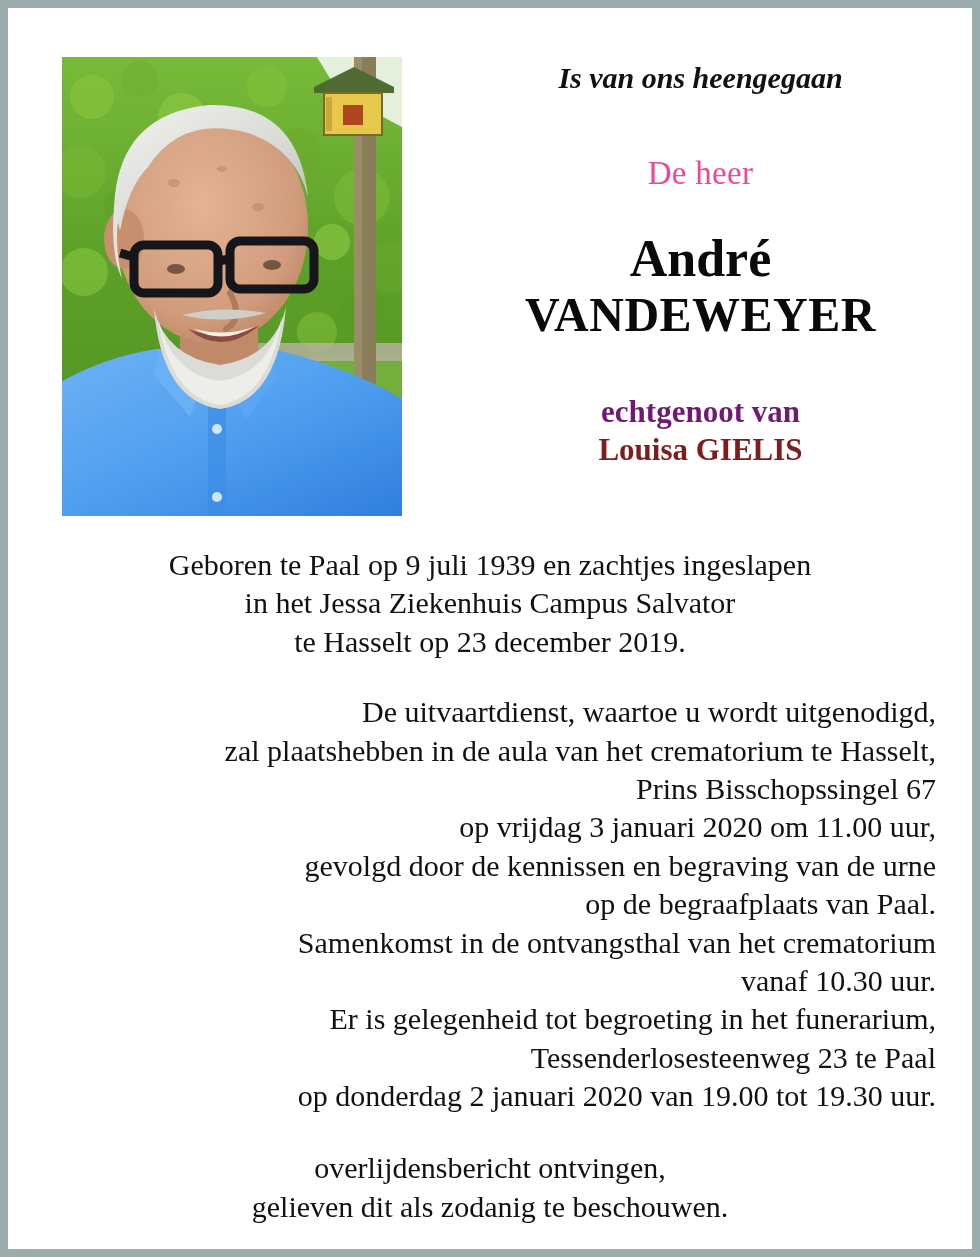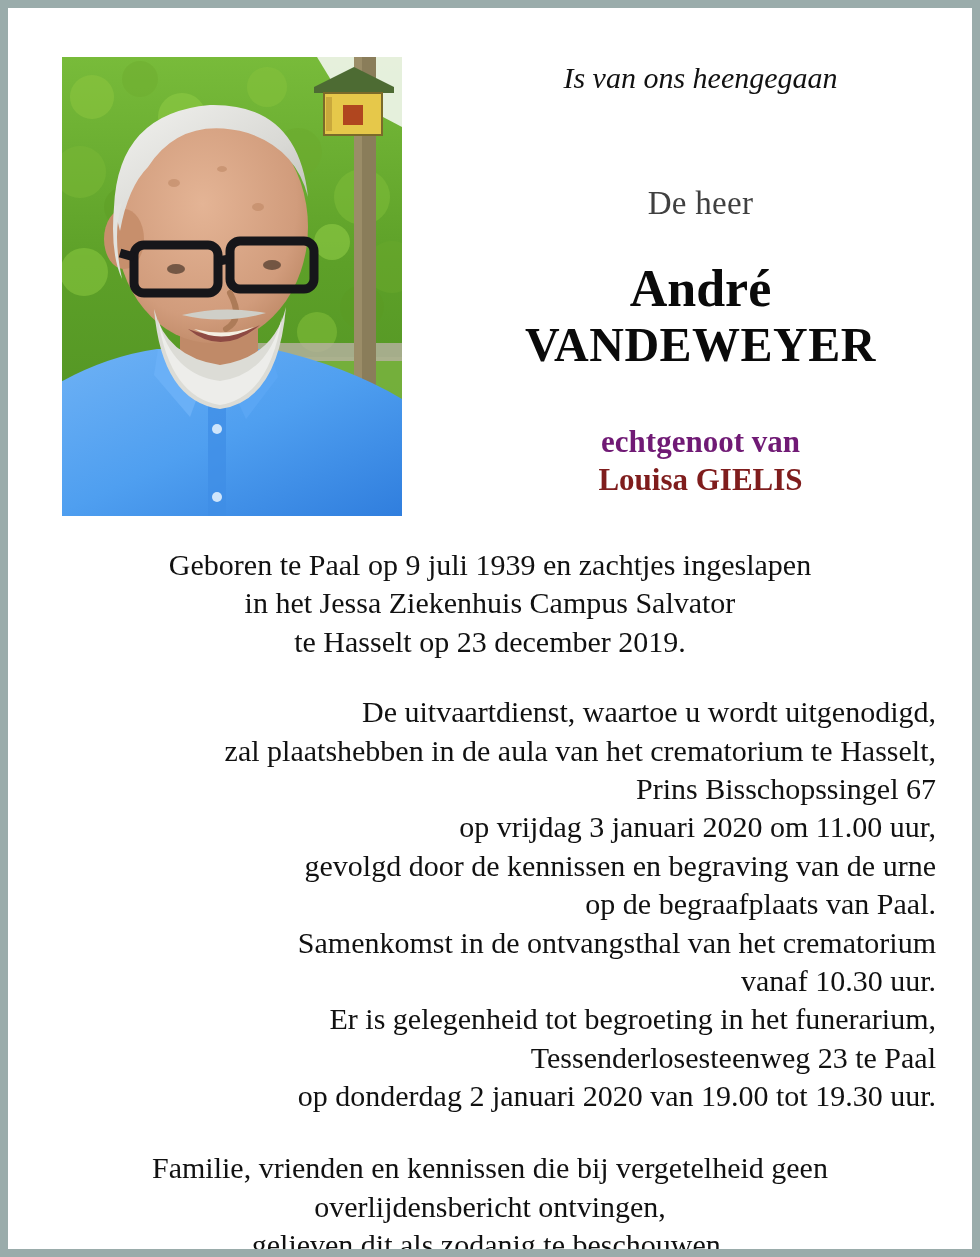--- a/index.html
+++ b/index.html
@@ -45,27 +45,28 @@
     width: 545px;
     text-align: center;
   }
 
   .heengegaan {
     font-style: italic;
     font-size: 30px;
     line-height: 1.2;
     color: #111;
     margin-top: 52px;
+    font-weight: bold;
   }
 
   .de-heer {
     font-size: 33px;
     line-height: 1.2;
-    color: #404040;
-    margin-top: 88px;
+    color: #ec4899;
+    margin-top: 58px;
     letter-spacing: .3px;
   }
 
   .first-name {
     font-size: 52px;
     font-weight: bold;
     line-height: 1.05;
     color: #0a0a0a;
     margin-top: 38px;
   }
@@ -247,19 +248,18 @@
       <span class="ln">gevolgd door de kennissen en begraving van de urne</span>
       <span class="ln">op de begraafplaats van Paal.</span>
       <span class="ln">Samenkomst in de ontvangsthal van het crematorium</span>
       <span class="ln">vanaf 10.30 uur.</span>
       <span class="ln">Er is gelegenheid tot begroeting in het funerarium,</span>
       <span class="ln">Tessenderlosesteenweg 23 te Paal</span>
       <span class="ln">op donderdag 2 januari 2020 van 19.00 tot 19.30 uur.</span>
     </p>
 
     <p class="para p-notice">
-      <span class="ln">Familie, vrienden en kennissen die bij vergetelheid geen</span>
       <span class="ln">overlijdensbericht ontvingen,</span>
       <span class="ln">gelieven dit als zodanig te beschouwen.</span>
     </p>
   </div>
 
 </div>
 
 </body></html>

